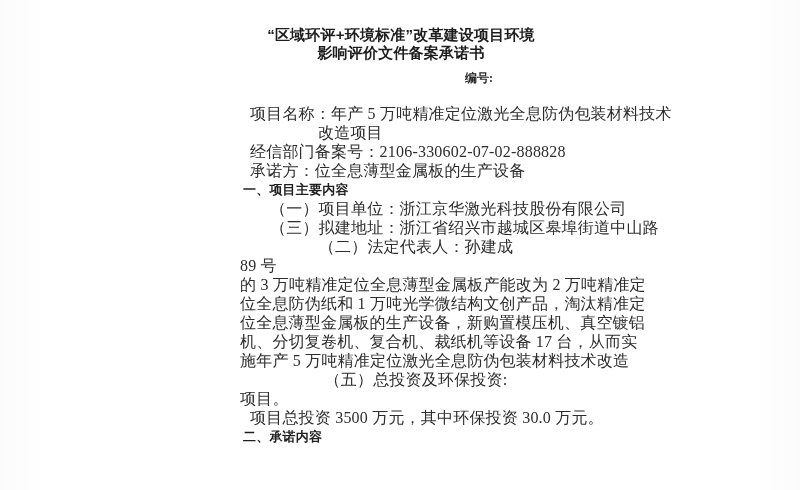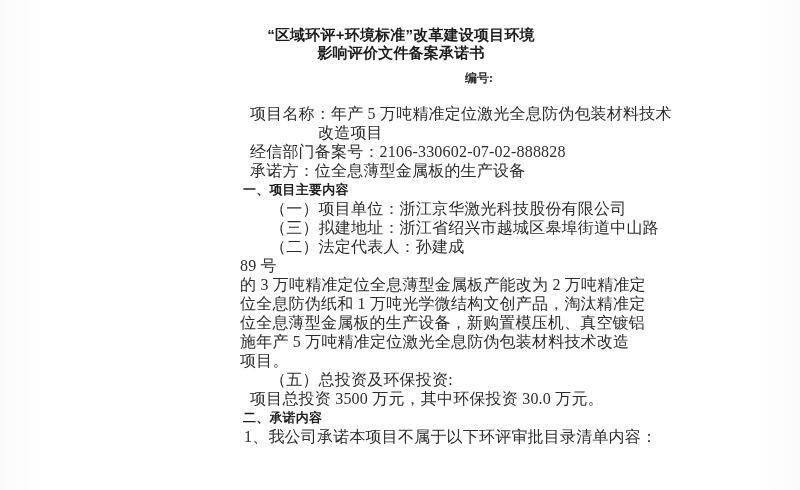--- a/index.html
+++ b/index.html
@@ -43,21 +43,21 @@
   .body-lines { margin-top: 16px; }
   .line {
     font-size: 16px;
     line-height: 19px;
     letter-spacing: 0.2px;
     white-space: nowrap;
     color: #2d2d2d;
   }
   .st-field  { margin-left: 10px; }
   .st-wrap   { margin-left: 78px; }
-  .st-item   { margin-left: 30px; }
+  .st-item   { margin-left: 30px; text-align: center; }
   .st-cont   { }
   .st-list   { margin-left: 4px; }
   .st-header {
     margin-left: 3px;
     font-family: "Liberation Sans", "DejaVu Sans", sans-serif;
     font-weight: 700;
     font-size: 13px;
     color: #1f1f1f;
   }
 </style>
@@ -75,21 +75,21 @@
         <div class="line st-field">经信部门备案号：2106-330602-07-02-888828</div>
         <div class="line st-field">承诺方：位全息薄型金属板的生产设备</div>
         <div class="line st-header">一、项目主要内容</div>
         <div class="line st-item">（一）项目单位：浙江京华激光科技股份有限公司</div>
         <div class="line st-item">（三）拟建地址：浙江省绍兴市越城区皋埠街道中山路</div>
         <div class="line st-item">（二）法定代表人：孙建成</div>
         <div class="line st-cont">89 号</div>
         <div class="line st-cont">的 3 万吨精准定位全息薄型金属板产能改为 2 万吨精准定</div>
         <div class="line st-cont">位全息防伪纸和 1 万吨光学微结构文创产品，淘汰精准定</div>
         <div class="line st-cont">位全息薄型金属板的生产设备，新购置模压机、真空镀铝</div>
+        <div class="line st-cont">机、分切复卷机、复合机、裁纸机等设备 17 台，从而实</div>
         <div class="line st-cont">施年产 5 万吨精准定位激光全息防伪包装材料技术改造</div>
+        <div class="line st-item">（五）总投资及环保投资:</div>
         <div class="line st-cont">项目。</div>
-        <div class="line st-item">（五）总投资及环保投资:</div>
         <div class="line st-field">项目总投资 3500 万元，其中环保投资 30.0 万元。</div>
         <div class="line st-header">二、承诺内容</div>
-        <div class="line st-list">1、我公司承诺本项目不属于以下环评审批目录清单内容：</div>
       </div>
   </div>
 </div>
 
 </body></html>

